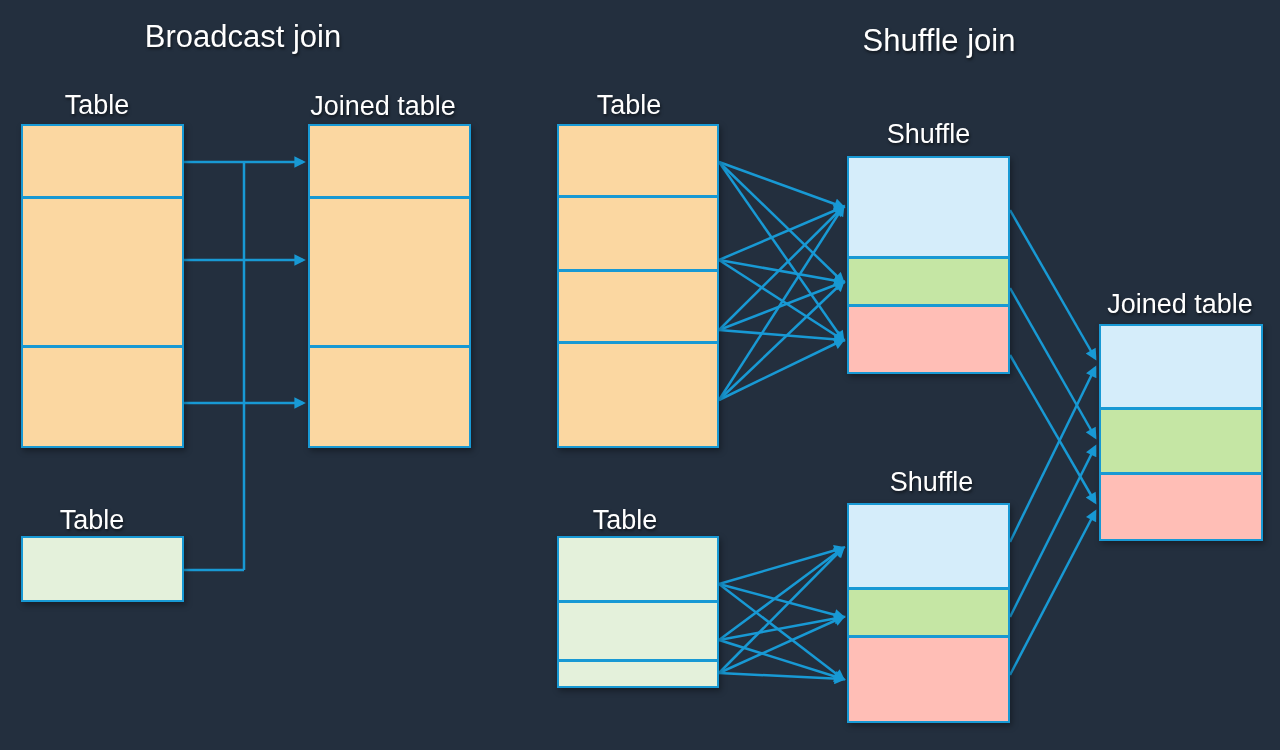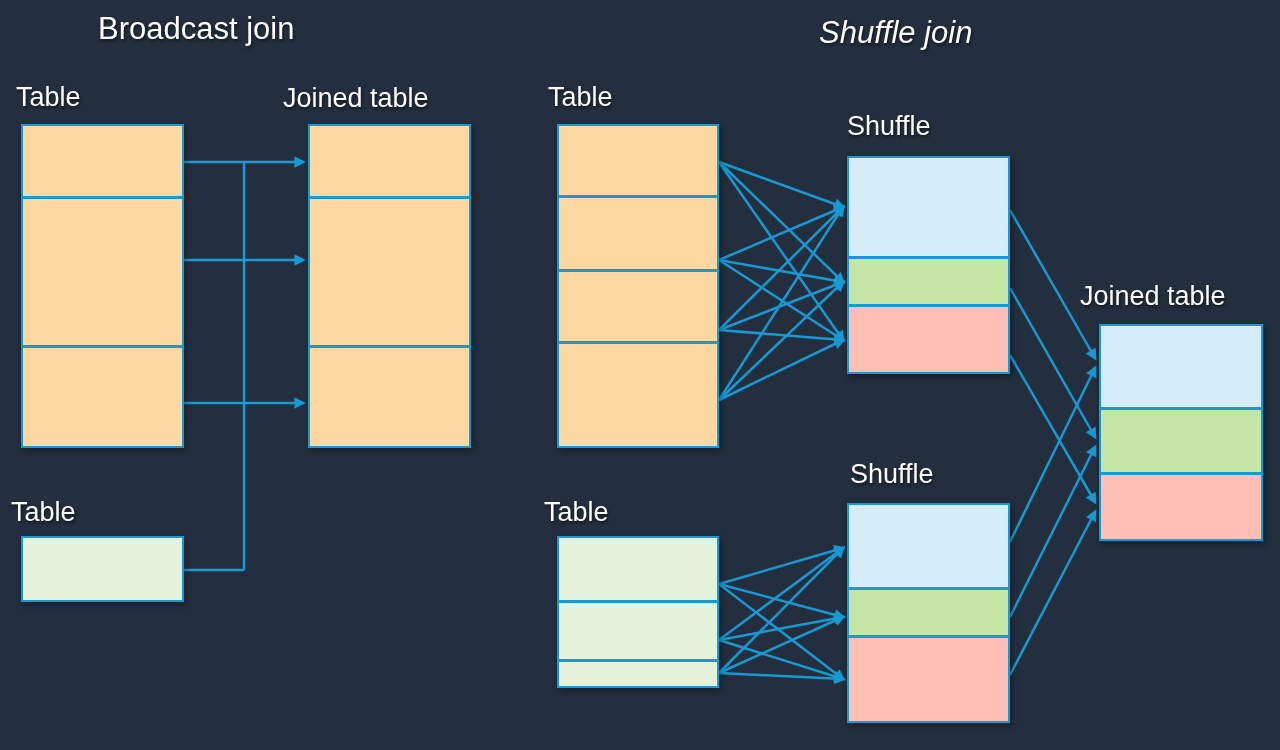--- a/index.html
+++ b/index.html
@@ -10,29 +10,30 @@
     height: 750px;
     font-family: "Liberation Sans", sans-serif;
   }
   #edges-svg {
     position: absolute;
     left: 0; top: 0;
     width: 1280px; height: 750px;
   }
   .label {
     position: absolute;
-    text-align: left;
+    text-align: center;
     font-size: 27px;
     line-height: 1.1;
     text-shadow: 1px 2px 3px rgba(0,0,0,0.55);
     white-space: nowrap;
+    margin-top: 8px;
   }
   .title { font-size: 31px; }
   #title-broadcast   { left: 98px;   top: 12px;  width: 290px; }
-  #title-shuffle     { left: 819px;  top: 16px;  width: 240px; font-style: italic; }
+  #title-shuffle     { left: 819px;  top: 16px;  width: 240px; }
   #lbl-b-left-table  { left: 16px;   top: 83px;  width: 162px; }
   #lbl-b-joined      { left: 283px;  top: 84px;  width: 200px; }
   #lbl-b-small       { left: 11px;   top: 498px; width: 162px; }
   #lbl-s-table-top   { left: 548px;  top: 83px;  width: 162px; }
   #lbl-s-shuffle-top { left: 847px;  top: 112px; width: 163px; }
   #lbl-s-table-bot   { left: 544px;  top: 498px; width: 162px; }
   #lbl-s-shuffle-bot { left: 850px;  top: 460px; width: 163px; }
   #lbl-s-joined      { left: 1080px; top: 282px; width: 200px; }
   .table-box {
     position: absolute;

